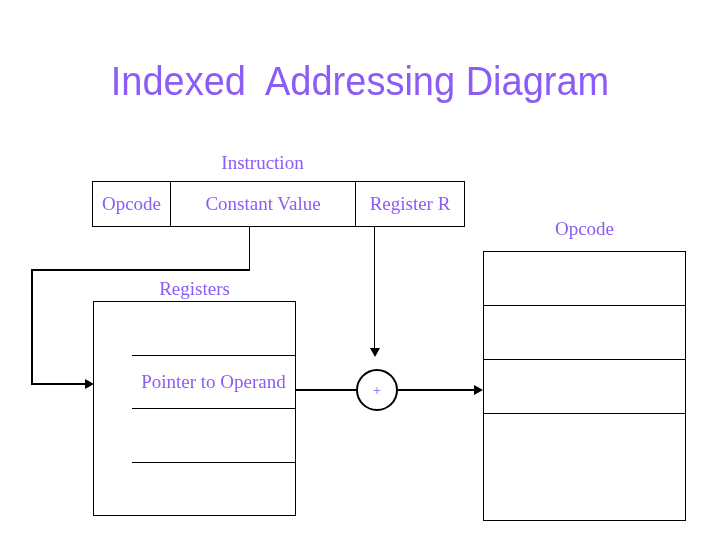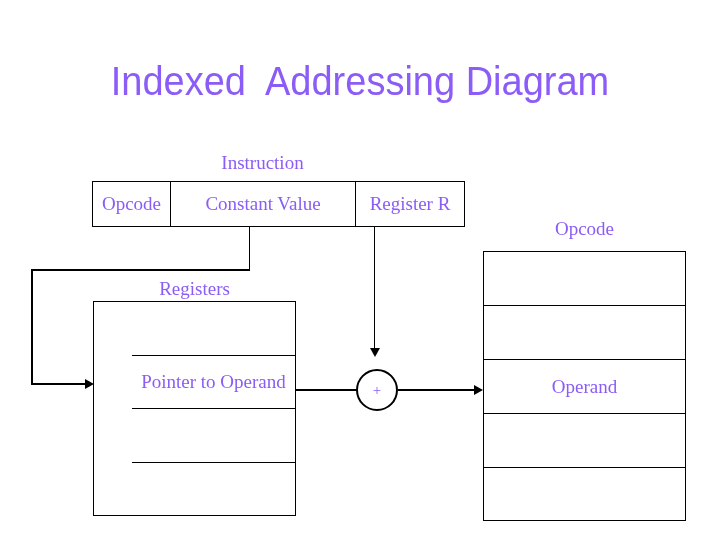--- a/index.html
+++ b/index.html
@@ -177,21 +177,20 @@
     <div class="stack-row">Pointer to Operand</div>
     <div class="stack-row"></div>
     <div class="stack-row"></div>
   </div>
 
   <div class="caption" style="left:483px; top:218px; width:203px;">Opcode</div>
 
   <div class="stack memory-stack">
     <div class="stack-row"></div>
     <div class="stack-row"></div>
-    <div class="stack-row">Operand</div>
     <div class="stack-row"></div>
     <div class="stack-row"></div>
   </div>
 
   <div class="thin-v" style="left:249px; top:227px; height:43px;"></div>
 
   <div class="line-h" style="left:31px; top:269px; width:219px;"></div>
 
   <div class="line-v" style="left:31px; top:269px; height:115px;"></div>
 

